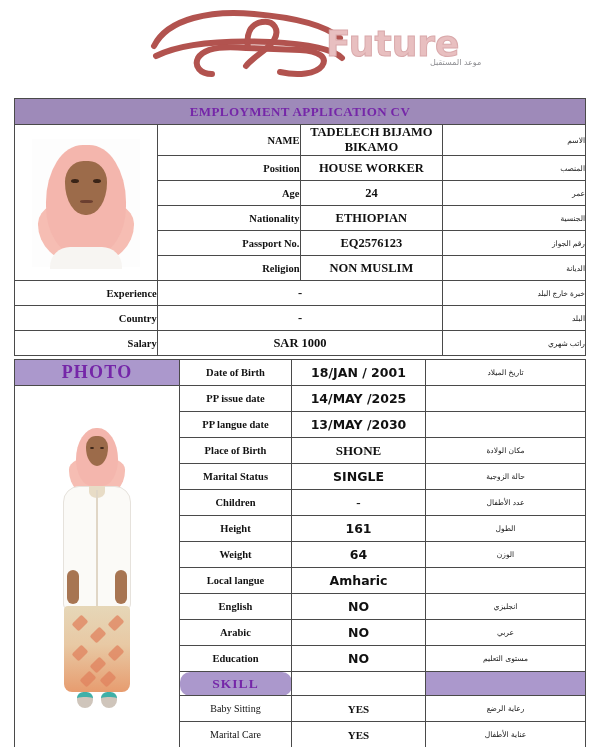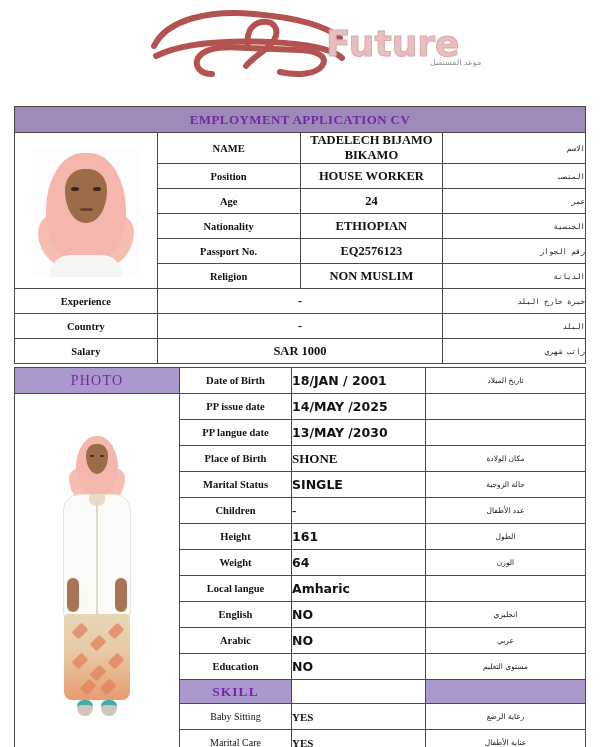--- a/index.html
+++ b/index.html
@@ -68,21 +68,21 @@
     margin: 0 auto;
     width: 572px;
   }
   .tbl td {
     border: 1px solid #4a4a4a;
     padding: 0;
     vertical-align: middle;
   }
 
   
-  #table-top { margin-top: 10px; }
+  #table-top { margin-top: 2px; }
   .band {
     background: #9e8ab9;
     color: #7526a8;
     font-weight: bold;
     font-size: 13px;
     text-align: center;
     height: 26px;
     letter-spacing: 0.4px;
     border: 1px solid #4a4a4a;
   }
@@ -92,64 +92,64 @@
     padding: 2px;
     text-align: center;
   }
   .lbl {
     width: 92px;
     font-size: 10.5px;
     font-weight: bold;
     color: #111;
     padding-left: 8px;
     height: 25px;
-    text-align: center;
+    text-align: right;
   }
   .val {
     font-size: 12.5px;
     font-weight: bold;
     color: #111;
     text-align: center;
     height: 25px;
   }
   .ar {
     width: 84px;
     font-size: 7.5px;
     color: #1a1a1a;
     text-align: right;
     padding-right: 6px;
     direction: rtl;
-    font-family: Liberation Mono, monospace;
+    font-family: Liberation Sans, sans-serif;
   }
   .wide-lbl { width: 160px; }
 
   
   #table-bottom { margin-top: 3px; }
   .photo-band {
     background: #ab98cc;
     color: #7526a8;
-    font-weight: normal;
-    font-size: 14px;
+    font-weight: bold;
+    font-size: 18px;
     text-align: center;
     height: 25px;
     letter-spacing: 1.2px;
   }
   .blbl {
     width: 112px;
     font-size: 10.5px;
     font-weight: bold;
     text-align: center;
     color: #111;
     height: 26px;
   }
   .bval {
     width: 134px;
     font-size: 12.5px;
     font-weight: bold;
-    text-align: left;
+    text-align: center;
     color: #111;
     font-family: "DejaVu Sans", sans-serif;
     height: 26px;
   }
   .bval.serif { font-family: "Liberation Serif", serif; font-size: 13px; }
   .bar {
     width: 160px;
     font-size: 7.5px;
     text-align: center;
     direction: rtl;
@@ -157,20 +157,21 @@
     font-family: "DejaVu Sans", sans-serif;
   }
   .skill-band {
     background: #ab98cc;
     color: #7526a8;
     font-weight: bold;
     font-size: 13.5px;
     text-align: center;
     letter-spacing: 1px;
     height: 24px;
+    border-radius: 10px;
   }
   .skill-blank-white { background: #ffffff; }
   .skill-band-r { background: #ab98cc; }
   .skrow { font-weight: normal; font-size: 10px; }
   .skval { font-weight: bold; font-size: 11px; font-family: "Liberation Serif", serif; }
 
   .bigphoto-cell {
     width: 160px;
     background: #fff;
     padding: 0;

